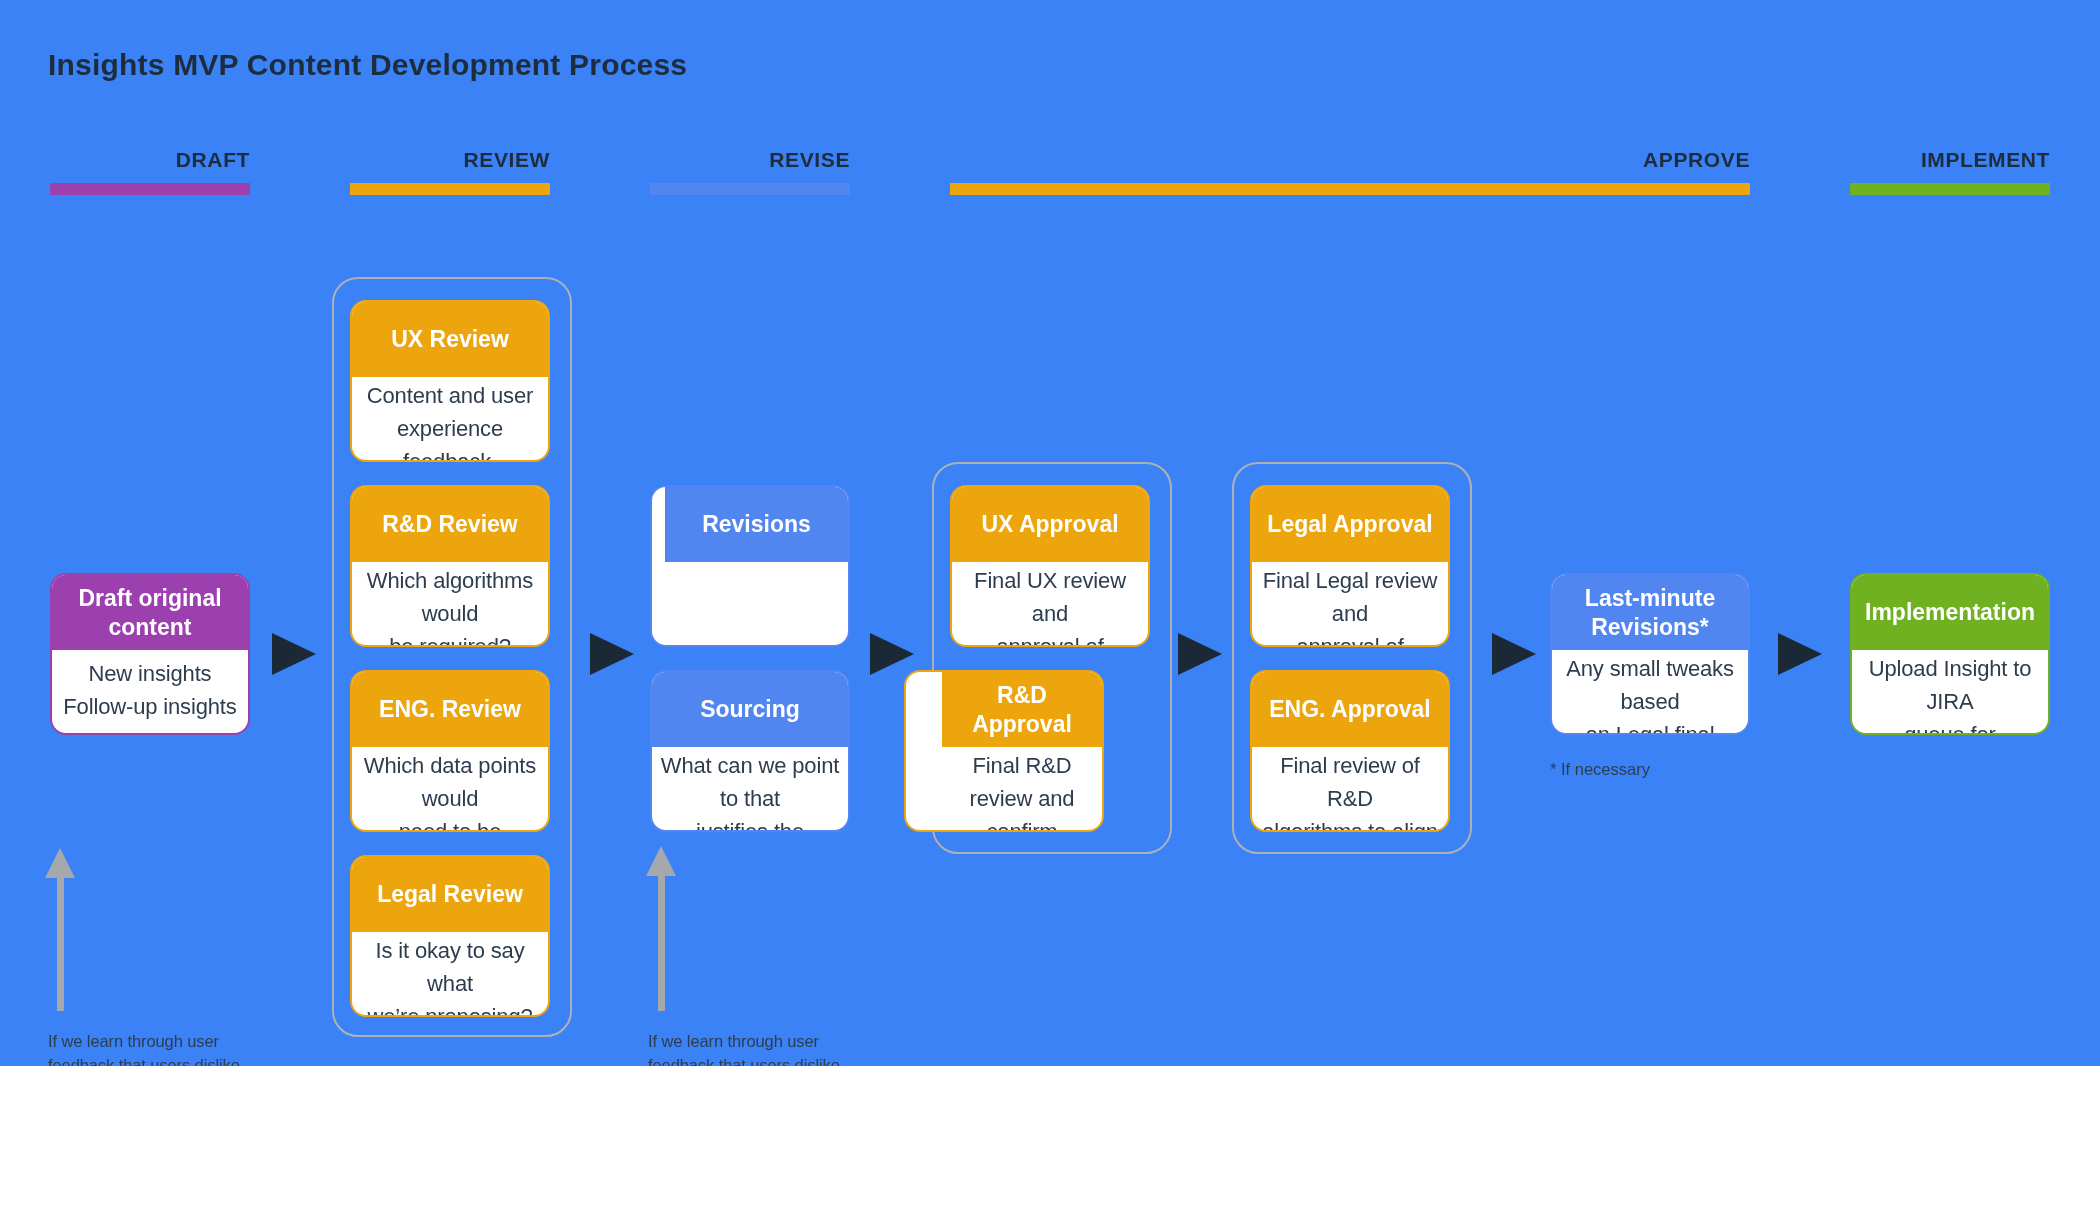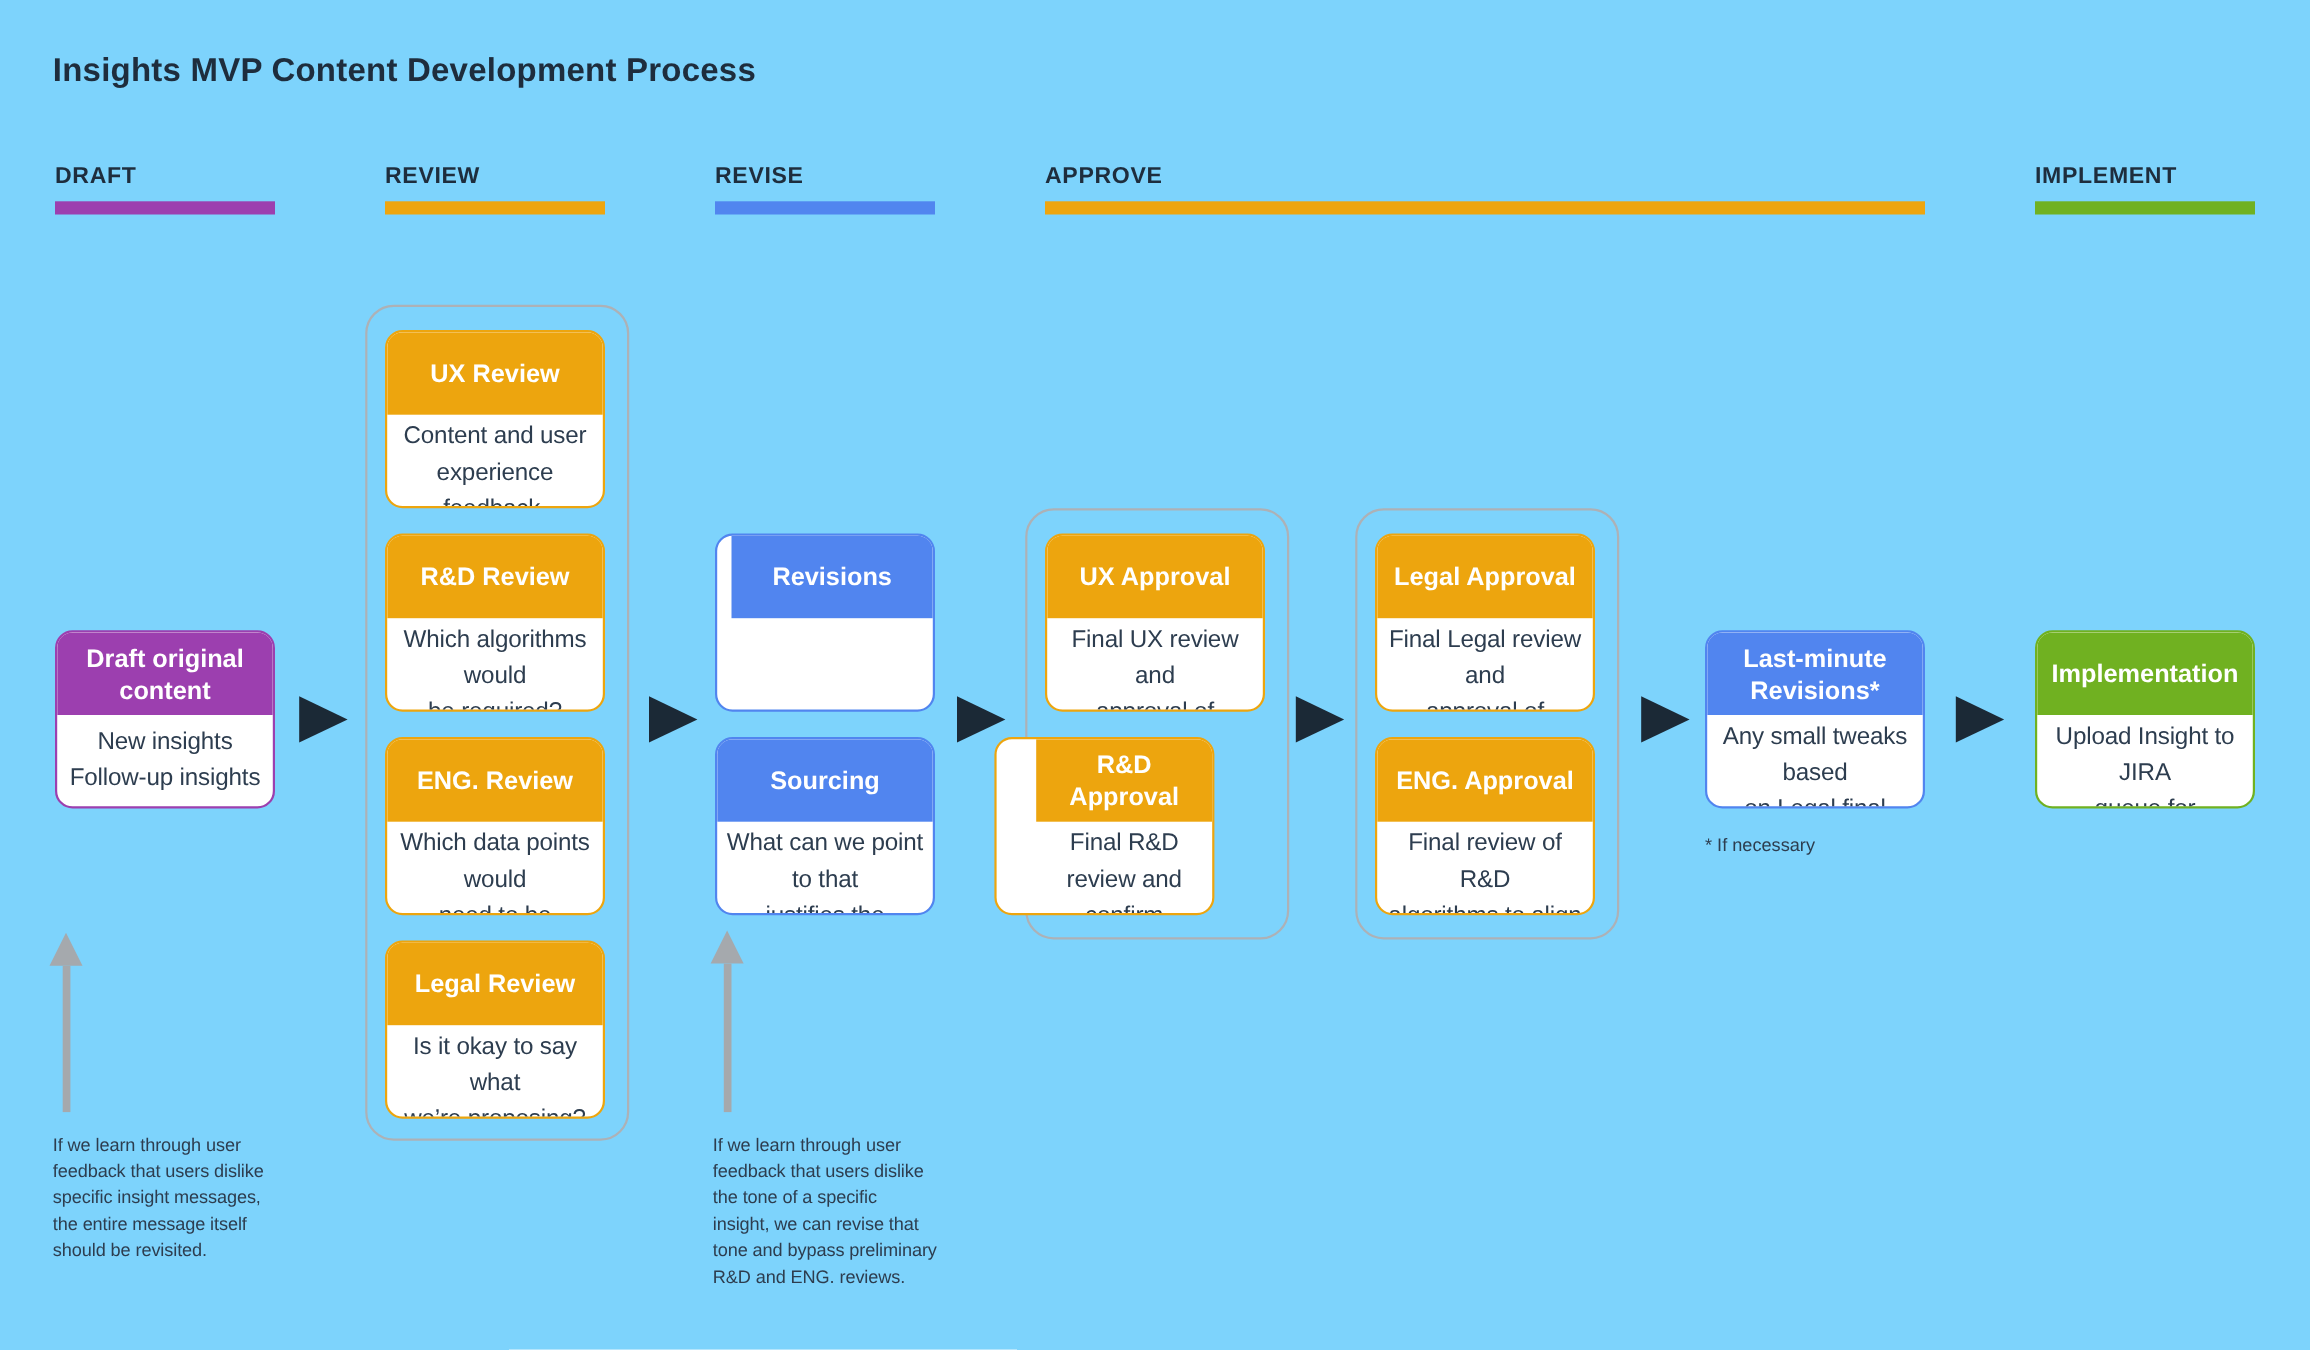--- a/index.html
+++ b/index.html
@@ -3,42 +3,42 @@
 <meta charset="utf-8">
 <style>
   html, body {
     margin: 0;
     padding: 0;
     background: #ffffff;
   }
   .canvas {
     position: relative;
     width: 2100px;
-    height: 1227px;
-    background: #7dd3fc;
+    height: 1066px;
+    background: #3b82f6;
     font-family: "Liberation Sans", sans-serif;
     overflow: hidden;
   }
   .title {
     position: absolute;
     left: 48px;
     top: 48px;
     margin: 0;
     font-size: 30px;
     font-weight: 700;
     color: var(--heading-text);
     letter-spacing: 0.2px;
   }
   
   .stage {
     position: absolute;
     top: 148px;
   }
   .stage-label {
-    text-align: left;
+    text-align: right;
     font-size: 21px;
     font-weight: 700;
     letter-spacing: 0.6px;
     color: var(--heading-text);
   }
   .stage-bar {
     margin-top: 11px;
     height: 12px;
     width: 100%;
   }

